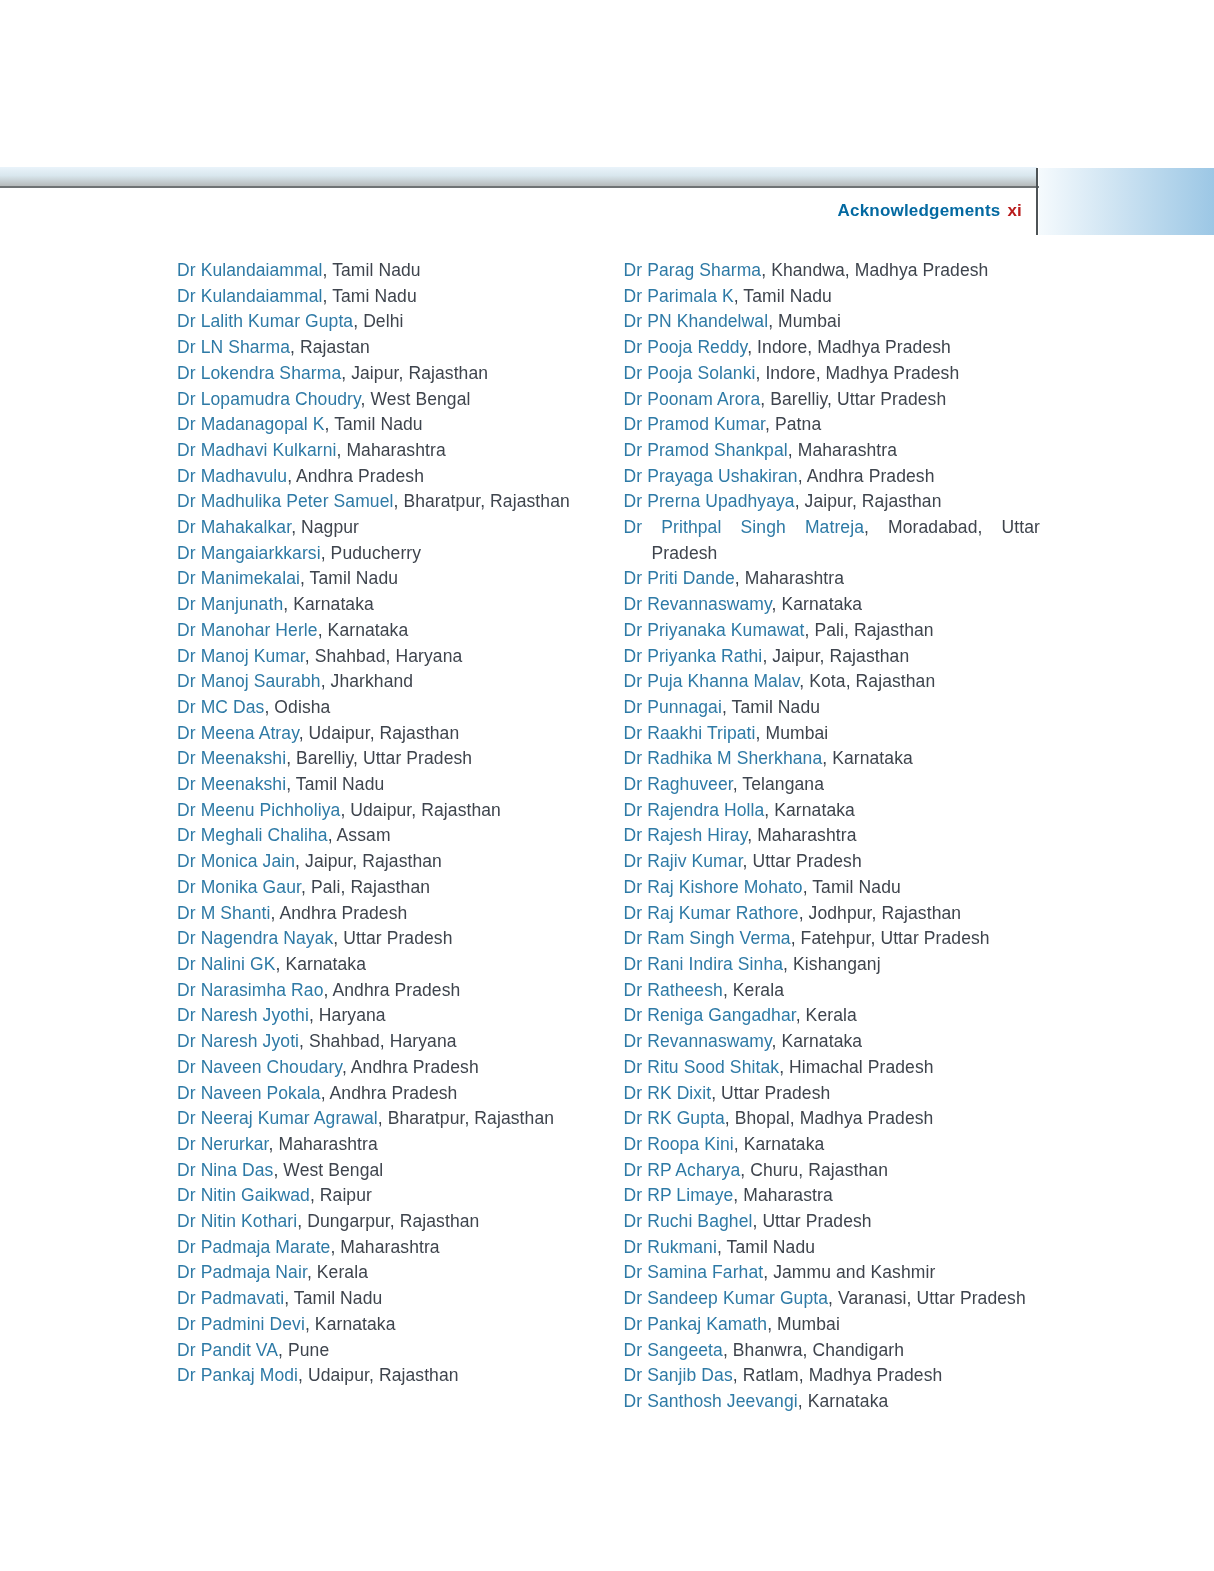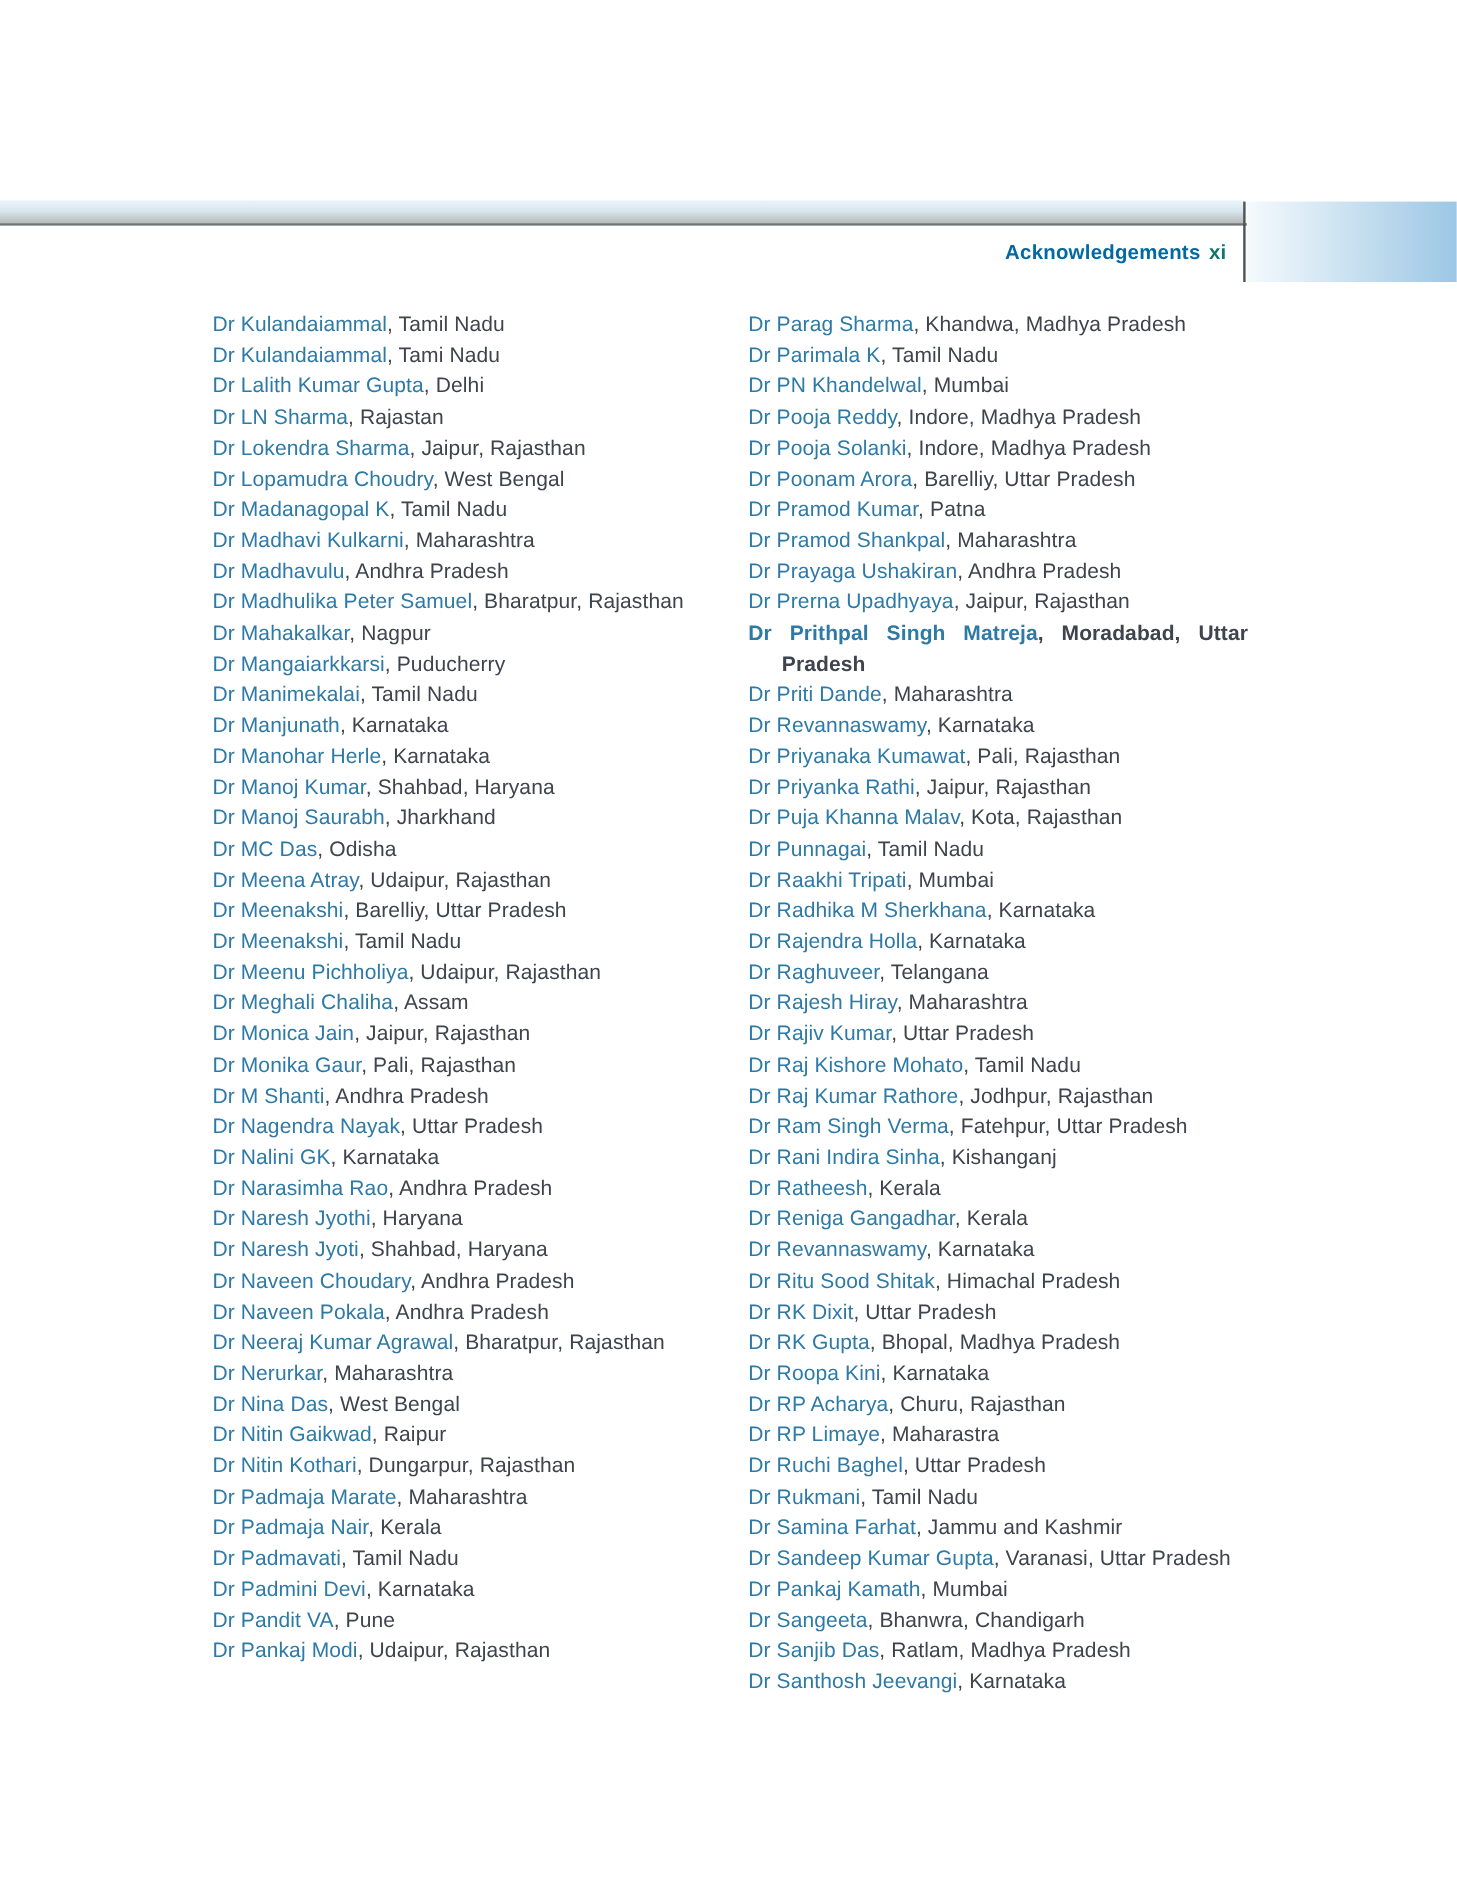--- a/index.html
+++ b/index.html
@@ -25,34 +25,34 @@
   .vline {
     position:absolute; left:1036px; top:168px; width:2px; height:67px;
     background:#4d5356;
   }
   .runhead {
     position:absolute; left:0; top:201px; width:1022px;
     text-align:right; font-size:17px; font-weight:bold;
     letter-spacing:0.2px;
   }
   .runhead .rh-title { color:#0369a1; }
-  .runhead .rh-page  { color:#0f766e; margin-left:7px; }
+  .runhead .rh-page  { color:#b91c1c; margin-left:7px; }
   .columns {
     position:absolute; left:177px; top:258px; width:863px;
     display:flex; gap:34px;
   }
   .col { display:block; }
   .col-left  { width:420px; }
   .col-right { width:424px; }
   .entry {
     font-size:17.5px; line-height:25.7px; letter-spacing:0.1px;
     padding-left:28px; text-indent:-28px;
     white-space:normal;
   }
-  .entry.justify { text-align:justify;font-weight:bold; }
+  .entry.justify { text-align:justify; }
   .nm  { color:#2e7aa6; }
   .loc { color:#3e444d; }
 </style>
 </head>
 <body>
 
 <div class="topband"></div>
 <div class="hrule"></div>
 <div class="bluebox"></div>
 <div class="vline"></div>
@@ -121,22 +121,22 @@
       <div class="entry"><span class="nm">Dr Prerna Upadhyaya</span><span class="loc">, Jaipur, Rajasthan</span></div>
       <div class="entry justify"><span class="nm">Dr Prithpal Singh Matreja</span><span class="loc">, Moradabad, Uttar Pradesh</span></div>
       <div class="entry"><span class="nm">Dr Priti Dande</span><span class="loc">, Maharashtra</span></div>
       <div class="entry"><span class="nm">Dr Revannaswamy</span><span class="loc">, Karnataka</span></div>
       <div class="entry"><span class="nm">Dr Priyanaka Kumawat</span><span class="loc">, Pali, Rajasthan</span></div>
       <div class="entry"><span class="nm">Dr Priyanka Rathi</span><span class="loc">, Jaipur, Rajasthan</span></div>
       <div class="entry"><span class="nm">Dr Puja Khanna Malav</span><span class="loc">, Kota, Rajasthan</span></div>
       <div class="entry"><span class="nm">Dr Punnagai</span><span class="loc">, Tamil Nadu</span></div>
       <div class="entry"><span class="nm">Dr Raakhi Tripati</span><span class="loc">, Mumbai</span></div>
       <div class="entry"><span class="nm">Dr Radhika M Sherkhana</span><span class="loc">, Karnataka</span></div>
+      <div class="entry"><span class="nm">Dr Raghuveer</span><span class="loc">, Telangana</span></div>
       <div class="entry"><span class="nm">Dr Rajendra Holla</span><span class="loc">, Karnataka</span></div>
-      <div class="entry"><span class="nm">Dr Raghuveer</span><span class="loc">, Telangana</span></div>
       <div class="entry"><span class="nm">Dr Rajesh Hiray</span><span class="loc">, Maharashtra</span></div>
       <div class="entry"><span class="nm">Dr Rajiv Kumar</span><span class="loc">, Uttar Pradesh</span></div>
       <div class="entry"><span class="nm">Dr Raj Kishore Mohato</span><span class="loc">, Tamil Nadu</span></div>
       <div class="entry"><span class="nm">Dr Raj Kumar Rathore</span><span class="loc">, Jodhpur, Rajasthan</span></div>
       <div class="entry"><span class="nm">Dr Ram Singh Verma</span><span class="loc">, Fatehpur, Uttar Pradesh</span></div>
       <div class="entry"><span class="nm">Dr Rani Indira Sinha</span><span class="loc">, Kishanganj</span></div>
       <div class="entry"><span class="nm">Dr Ratheesh</span><span class="loc">, Kerala</span></div>
       <div class="entry"><span class="nm">Dr Reniga Gangadhar</span><span class="loc">, Kerala</span></div>
       <div class="entry"><span class="nm">Dr Revannaswamy</span><span class="loc">, Karnataka</span></div>
       <div class="entry"><span class="nm">Dr Ritu Sood Shitak</span><span class="loc">, Himachal Pradesh</span></div>

